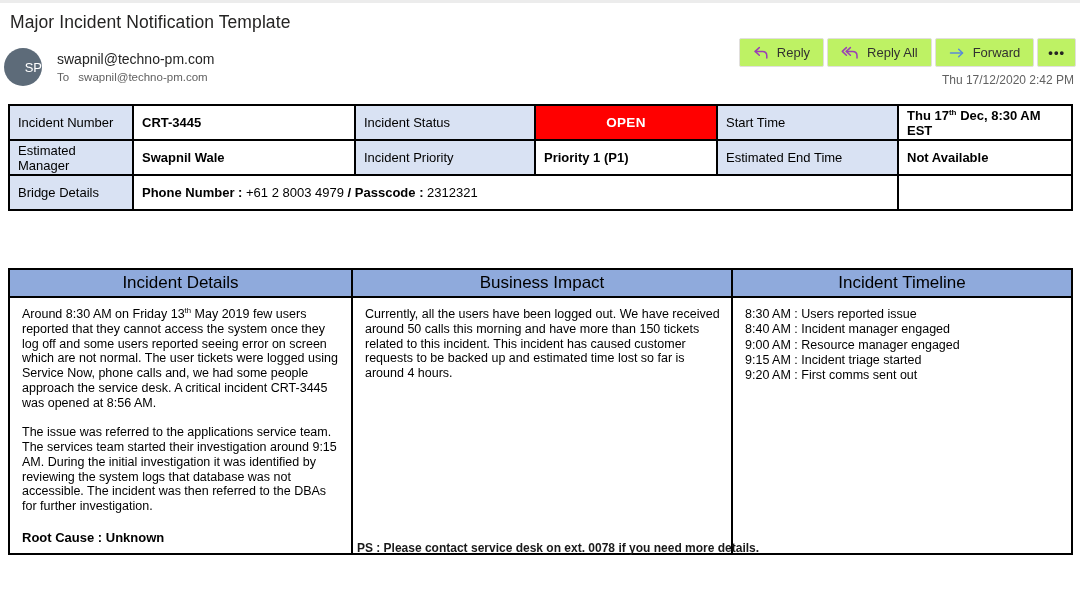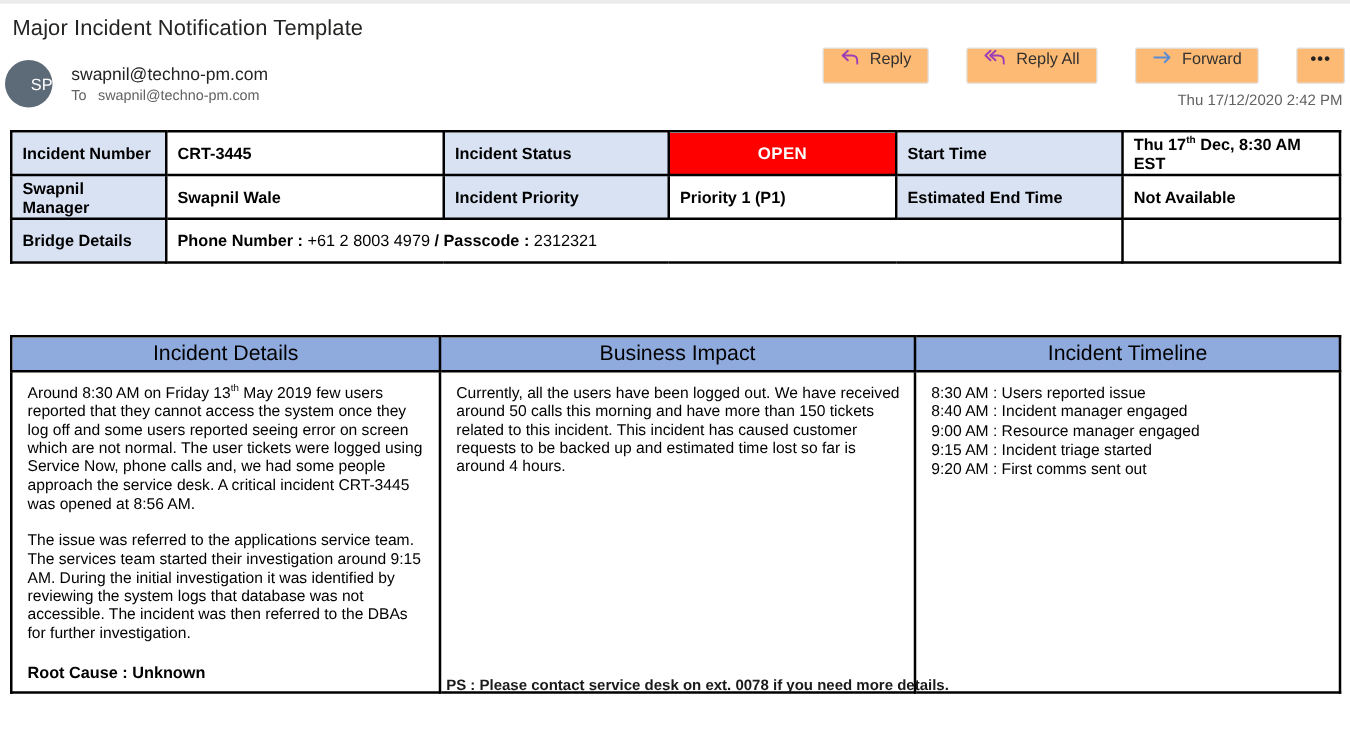--- a/index.html
+++ b/index.html
@@ -22,36 +22,36 @@
   
   .subject{position:absolute;left:10px;top:12px;font-size:17.5px;font-weight:400;color:var(--text-dark);letter-spacing:.1px;}
   .avatar{position:absolute;left:4px;top:48px;width:38px;height:38px;border-radius:50%;
           background:#5D6B79;color:#fff;display:flex;align-items:center;justify-content:flex-end;
           font-size:13px;cursor:pointer;}
   .sender-block{position:absolute;left:57px;top:51px;}
   .sender-email{font-size:14px;color:#242424;cursor:pointer;}
   .to-line{margin-top:4px;font-size:11.5px;color:var(--text-gray);}
   .to-line .to-email{margin-left:6px;}
   .actions{position:absolute;top:38px;right:4px;display:flex;gap:3px;}
-  .btn{display:flex;gap:8px;height:29px;padding:0 13px;background:#fdba74;
-       border:1px solid var(--btn-border);border-radius:2px;font-size:13px;color:#323130;cursor:pointer;margin-left:27px;}
+  .btn{display:flex;align-items:center;gap:8px;height:29px;padding:0 13px;background:#bef264;
+       border:1px solid var(--btn-border);border-radius:2px;font-size:13px;color:#323130;cursor:pointer;}
   .btn svg{display:block;}
   .btn.more{padding:0 10px;letter-spacing:1px;font-weight:bold;color:#252423;}
   .icon-reply,.icon-replyall{color:var(--reply-purple);}
   .icon-forward{color:var(--forward-blue);}
   .timestamp{position:absolute;top:73px;right:6px;font-size:12px;color:var(--text-gray);}
 
   
   table{border-collapse:collapse;table-layout:fixed;position:absolute;left:8px;background:#fff;}
   td,th{border:2px solid var(--border-black);overflow:hidden;}
   .notif-table{top:104px;width:1063px;}
   .notif-table .title-row th{height:27px;background:var(--header-blue);color:#000;
       font-size:17px;font-weight:bold;text-align:center;vertical-align:middle;}
   .notif-table td{height:35px;font-size:13px;vertical-align:middle;padding:0 8px;}
-  .notif-table td.label{background:var(--label-blue);font-weight:bold;color:#000;}
+  .notif-table td.label{background:var(--label-blue);font-weight:normal;color:#000;}
   .notif-table td.value{background:#fff;font-weight:bold;color:#000;}
   .notif-table td.status-open{background:var(--status-red);color:#fff;font-weight:bold;
       text-align:center;font-size:13.5px;letter-spacing:.3px;}
   .notif-table td.bridge-value{font-weight:normal;}
   .notif-table td.bridge-value b{font-weight:bold;}
   sup{font-size:.62em;vertical-align:super;line-height:0;}
 
   .detail-table{top:268px;width:1063px;}
   .detail-table th{height:28px;background:var(--header-blue);color:#000;font-size:17px;
       font-weight:normal;text-align:center;vertical-align:middle;}
@@ -132,21 +132,21 @@
     <tbody>
     <tr>
       <td class="label">Incident Number</td>
       <td class="value">CRT-3445</td>
       <td class="label">Incident Status</td>
       <td class="status-open">OPEN</td>
       <td class="label">Start Time</td>
       <td class="value"><span>Thu 17</span><sup>th</sup><span> Dec, 8:30 AM EST</span></td>
     </tr>
     <tr>
-      <td class="label">Swapnil Manager</td>
+      <td class="label">Estimated Manager</td>
       <td class="value">Swapnil Wale</td>
       <td class="label">Incident Priority</td>
       <td class="value">Priority 1 (P1)</td>
       <td class="label">Estimated End Time</td>
       <td class="value">Not Available</td>
     </tr>
     <tr>
       <td class="label">Bridge Details</td>
       <td class="value bridge-value" colspan="4"><b>Phone Number : </b><span>+61 2 8003 4979</span><b> / Passcode : </b><span>2312321</span></td>
       <td class="value"></td>

